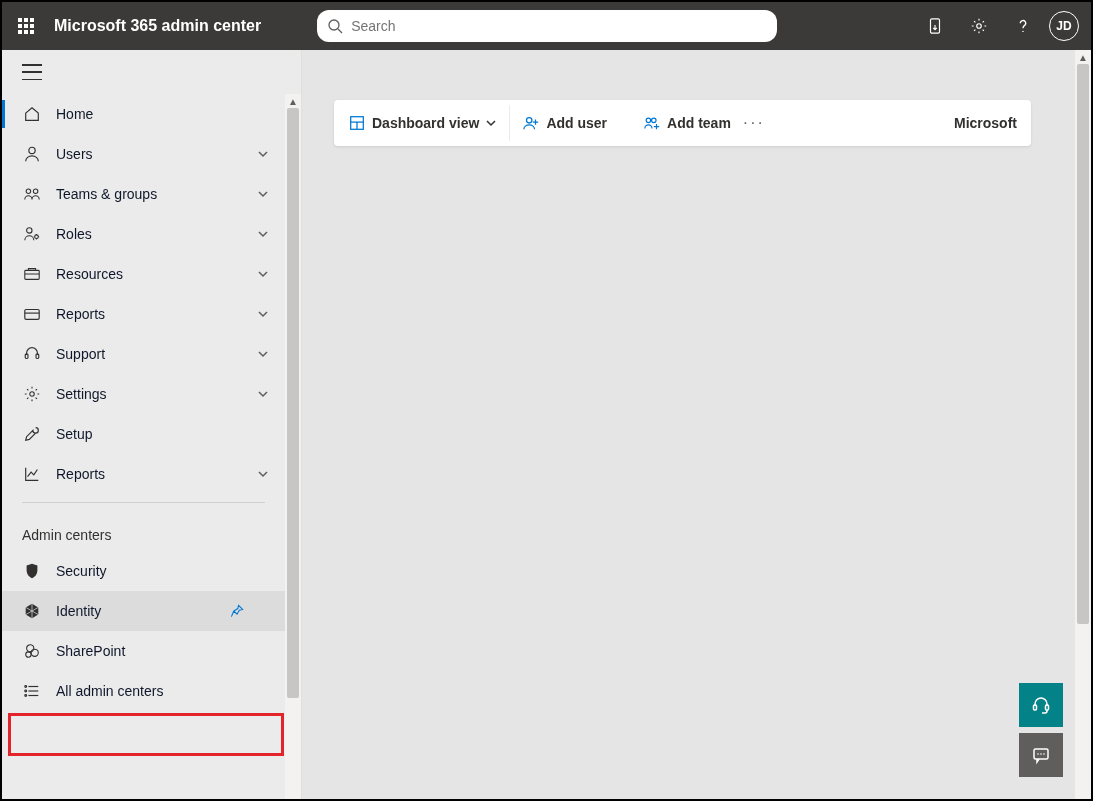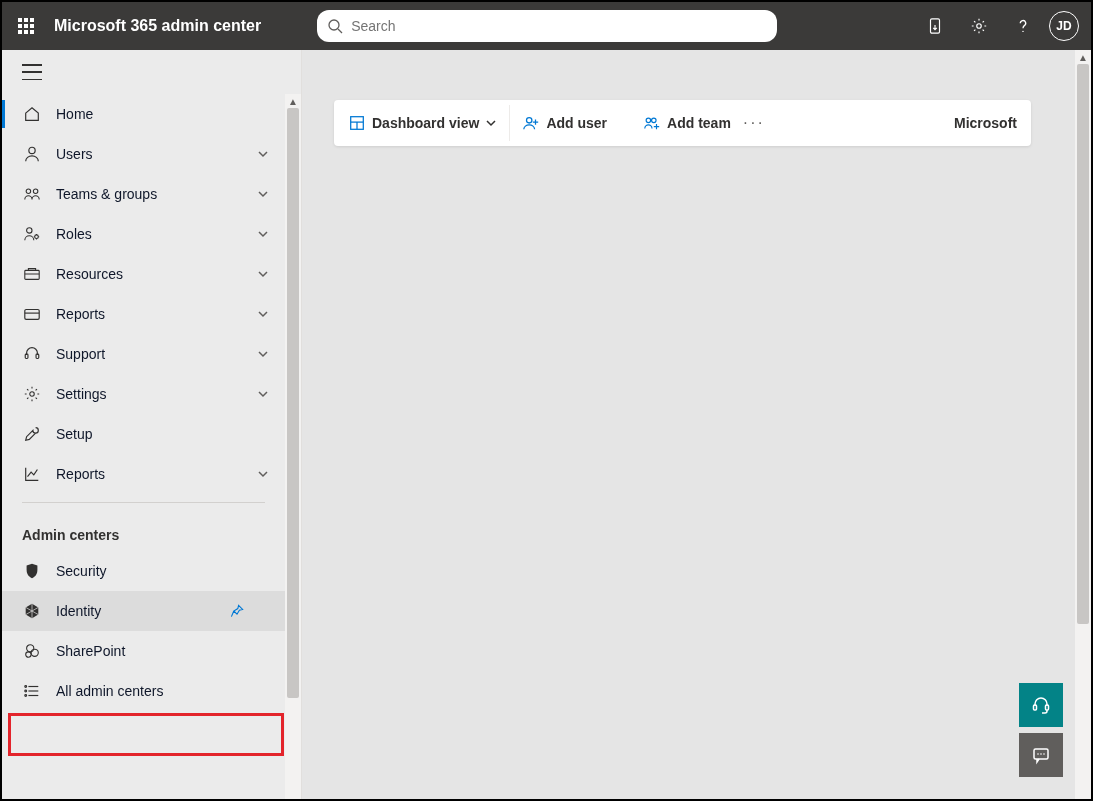--- a/index.html
+++ b/index.html
@@ -34,21 +34,21 @@
   .nav-thumb { position:absolute; left:2px; right:2px; top:14px; height:590px; background:#c8c6c4; border-radius:2px; }
   .nav-arrow { position:absolute; left:0; right:0; height:14px; display:flex; align-items:center; justify-content:center; font-size:10px; color:#605e5c; }
   .nav-arrow.up { top:0; }
   .nav-inner { padding-right:16px; }
   .nav-item { height:40px; display:flex; align-items:center; padding-left:20px; padding-right:12px; cursor:pointer; color:#0f172a; font-size:14px; position:relative; }
   .nav-item .nicon { width:20px; margin-right:14px; display:flex; align-items:center; justify-content:center; }
   .nav-item .nlabel { flex:1; }
   .nav-item .chev { width:16px; color:#605e5c; }
   .nav-item.active::before { content:""; position:absolute; left:0; top:6px; bottom:6px; width:3px; background:#0078d4; }
   .nav-item.hovered { background:#dcdcdc; }
-  .nav-section-title { padding:16px 20px 8px; font-size:14px; font-weight:700; color:#323130; }
+  .nav-section-title { padding:16px 20px 8px; font-size:14px; font-weight:400; color:#323130; }
   .nav-divider { height:1px; background:#d2d0ce; margin:8px 20px; }
   .pin-icon { color:#0078d4; margin-right:28px; }
   .highlight-box { position:absolute; border:3px solid #e3242b; pointer-events:none; }
 
   
   .main { flex:1; background:#e5e5e5; position:relative; }
   .main-scrollbar { position:absolute; right:0; top:0; bottom:0; width:16px; background:#f3f2f1; }
   .main-thumb { position:absolute; left:2px; right:2px; top:14px; height:560px; background:#c8c6c4; border-radius:2px; }
   .main-arrow { position:absolute; left:0; right:0; height:14px; display:flex; align-items:center; justify-content:center; font-size:10px; color:#605e5c; }
   .main-arrow.up { top:0; }

